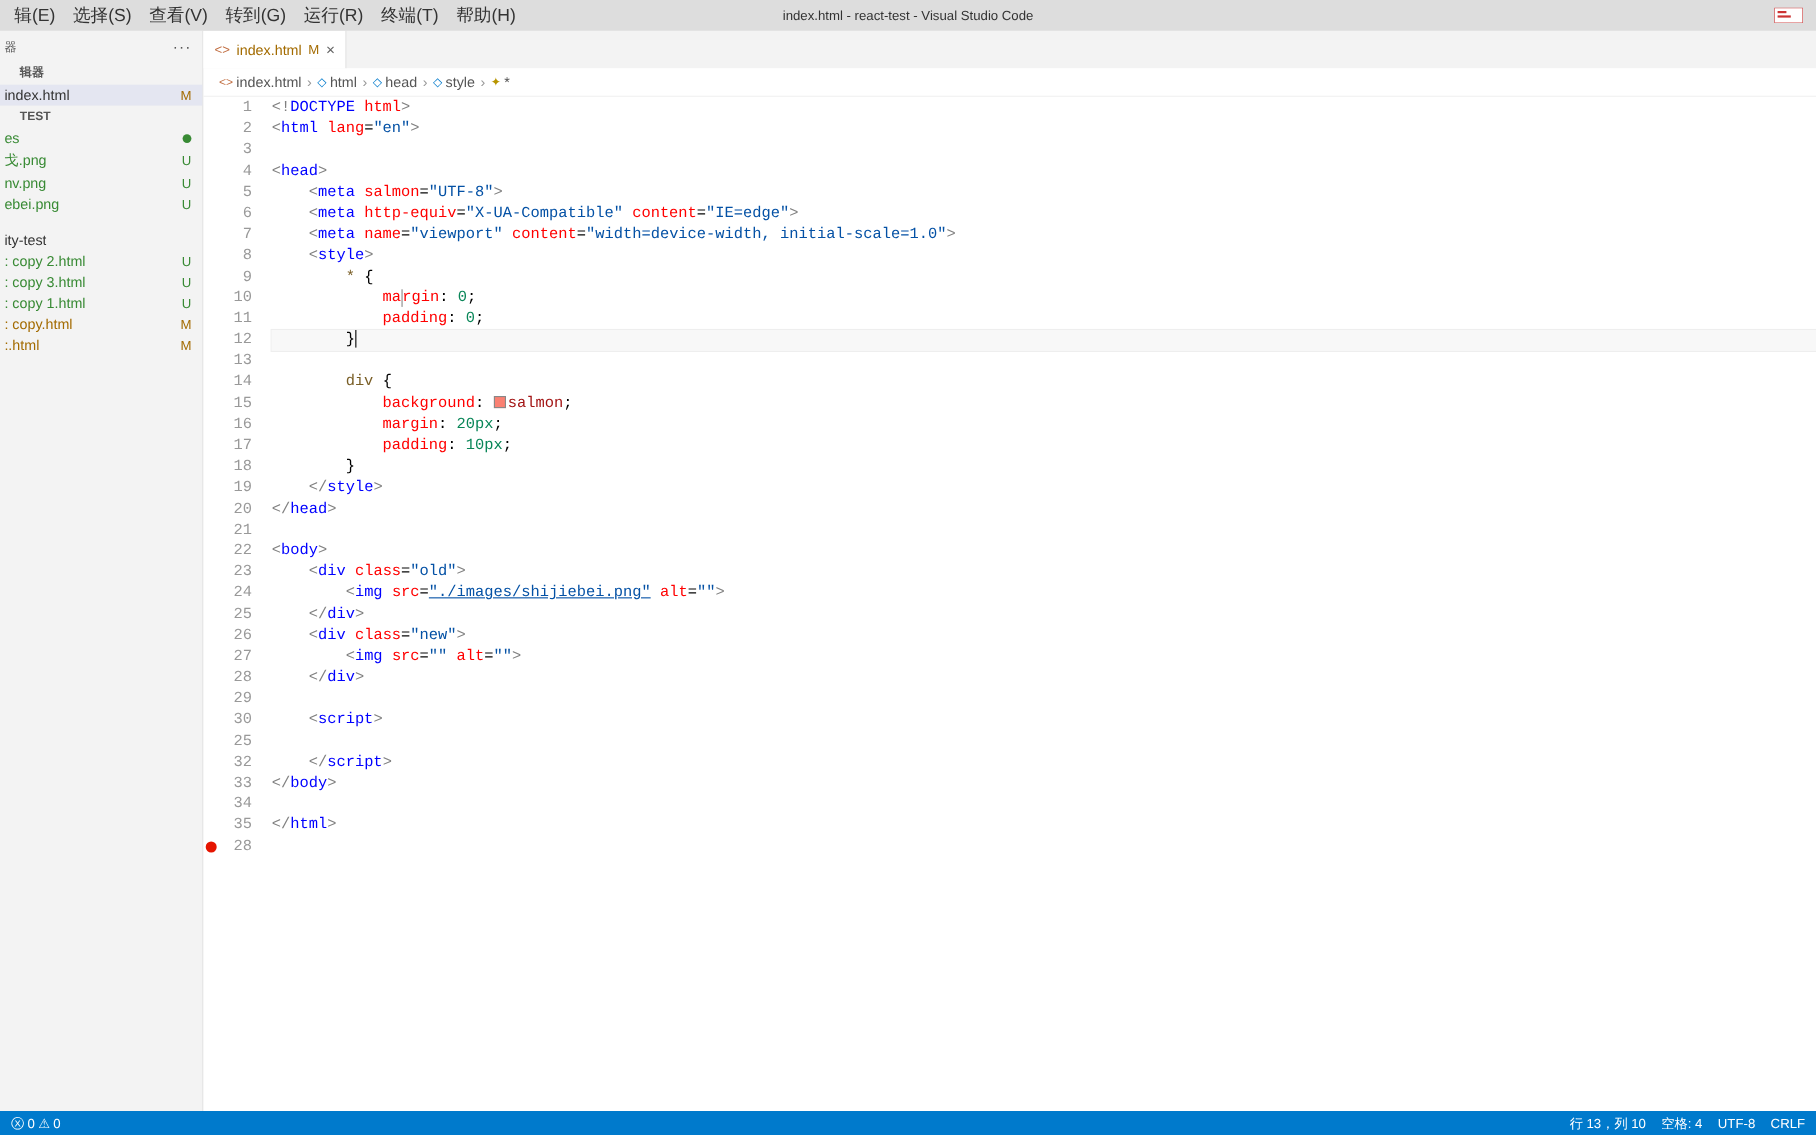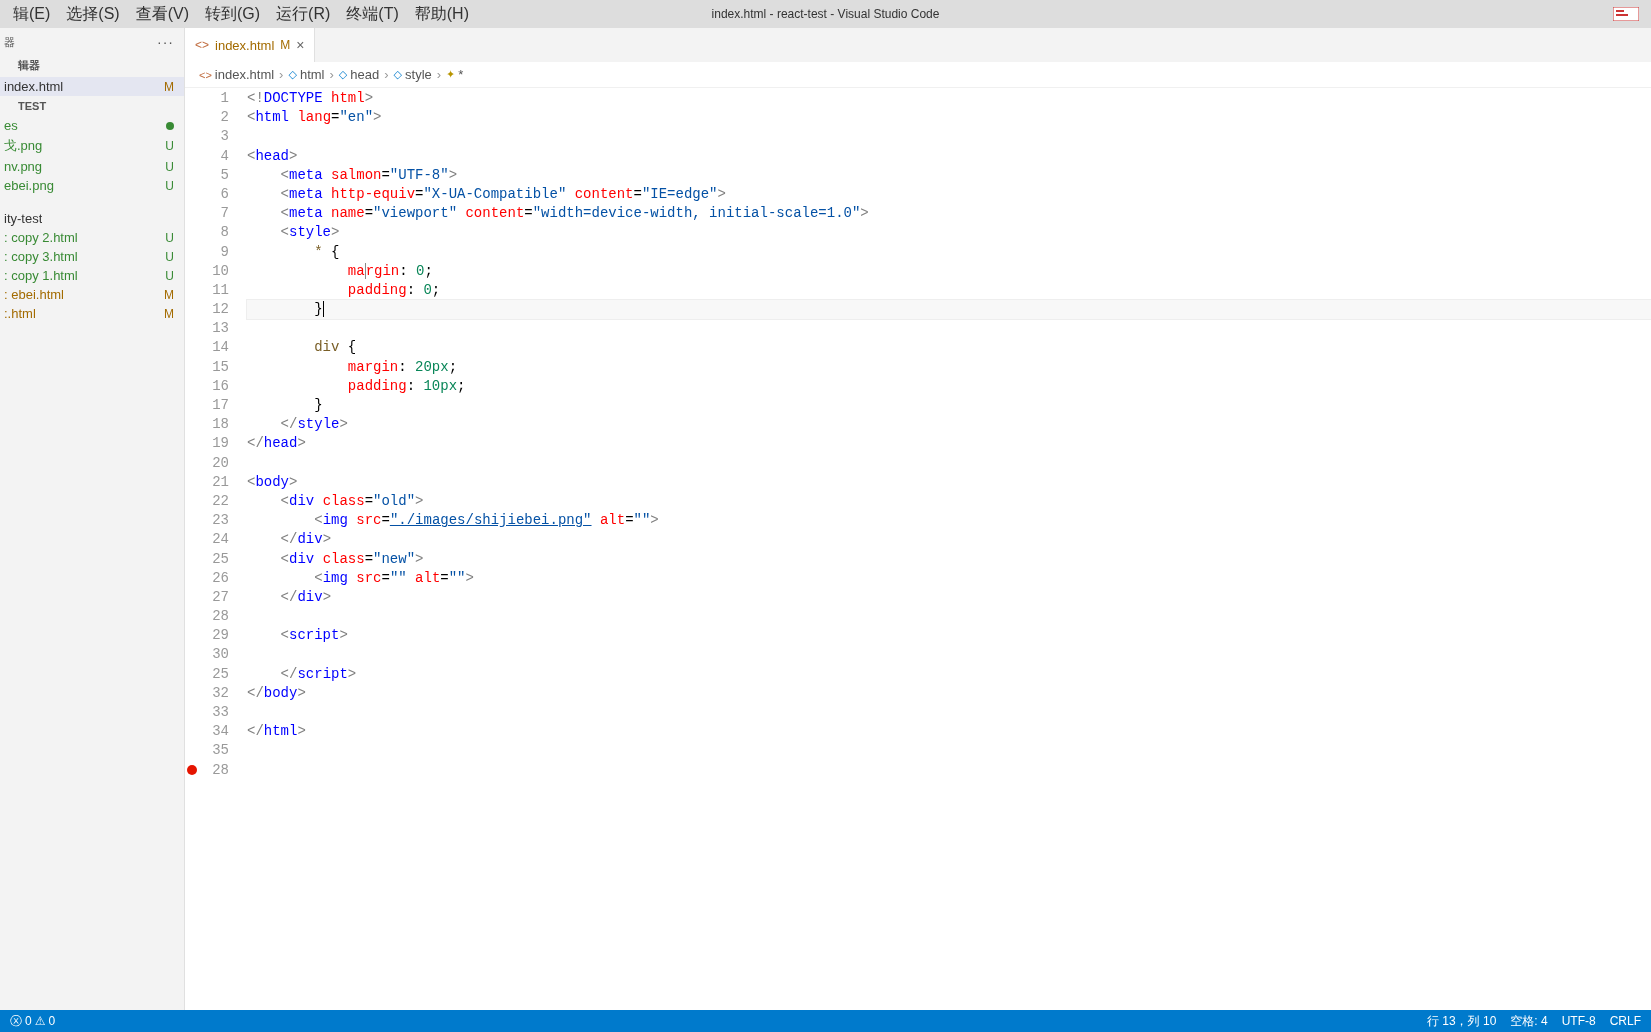--- a/index.html
+++ b/index.html
@@ -208,21 +208,21 @@
     </div>
     <div class="file-item">
       <span class="file-name g">: copy 3.html</span>
       <span class="file-badge u">U</span>
     </div>
     <div class="file-item">
       <span class="file-name g">: copy 1.html</span>
       <span class="file-badge u">U</span>
     </div>
     <div class="file-item">
-      <span class="file-name m">: ebei.html</span>
+      <span class="file-name m">: copy.html</span>
       <span class="file-badge m">M</span>
     </div>
     <div class="file-item">
       <span class="file-name m">:.html</span>
       <span class="file-badge m">M</span>
     </div>
   </div>
 
   <div class="editor-area">
     <div class="tabs">
@@ -346,20 +346,21 @@
           <div class="code-line">    <span class="p-gray">&lt;</span><span class="p-blue">meta</span> <span class="p-red">salmon</span>=<span class="p-str">"UTF-8"</span><span class="p-gray">&gt;</span></div>
           <div class="code-line">    <span class="p-gray">&lt;</span><span class="p-blue">meta</span> <span class="p-red">http-equiv</span>=<span class="p-str">"X-UA-Compatible"</span> <span class="p-red">content</span>=<span class="p-str">"IE=edge"</span><span class="p-gray">&gt;</span></div>
           <div class="code-line">    <span class="p-gray">&lt;</span><span class="p-blue">meta</span> <span class="p-red">name</span>=<span class="p-str">"viewport"</span> <span class="p-red">content</span>=<span class="p-str">"width=device-width, initial-scale=1.0"</span><span class="p-gray">&gt;</span></div>
           <div class="code-line">    <span class="p-gray">&lt;</span><span class="p-blue">style</span><span class="p-gray">&gt;</span></div>
           <div class="code-line">        <span class="p-orange">*</span> <span class="p-black">{</span></div>
           <div class="code-line">            <span class="p-red">ma<span style="border-left:1px solid #888">r</span>gin</span>: <span class="p-num">0</span>;</div>
           <div class="code-line">            <span class="p-red">padding</span>: <span class="p-num">0</span>;</div>
           <div class="code-line current-line">        <span class="p-black">}</span><span class="cursor-line"></span></div>
           <div class="code-line"></div>
           <div class="code-line">        <span class="p-orange">div</span> <span class="p-black">{</span></div>
+          <div class="code-line">            <span class="p-red">background</span>: <span class="color-swatch"></span><span class="p-str2">salmon</span>;</div>
           <div class="code-line">            <span class="p-red">margin</span>: <span class="p-num">20px</span>;</div>
           <div class="code-line">            <span class="p-red">padding</span>: <span class="p-num">10px</span>;</div>
           <div class="code-line">        <span class="p-black">}</span></div>
           <div class="code-line">    <span class="p-gray">&lt;/</span><span class="p-blue">style</span><span class="p-gray">&gt;</span></div>
           <div class="code-line"><span class="p-gray">&lt;/</span><span class="p-blue">head</span><span class="p-gray">&gt;</span></div>
           <div class="code-line"></div>
           <div class="code-line"><span class="p-gray">&lt;</span><span class="p-blue">body</span><span class="p-gray">&gt;</span></div>
           <div class="code-line">    <span class="p-gray">&lt;</span><span class="p-blue">div</span> <span class="p-red">class</span>=<span class="p-str">"old"</span><span class="p-gray">&gt;</span></div>
           <div class="code-line">        <span class="p-gray">&lt;</span><span class="p-blue">img</span> <span class="p-red">src</span>=<span class="p-str" style="text-decoration:underline">"./images/shijiebei.png"</span> <span class="p-red">alt</span>=<span class="p-str">""</span><span class="p-gray">&gt;</span></div>
           <div class="code-line">    <span class="p-gray">&lt;/</span><span class="p-blue">div</span><span class="p-gray">&gt;</span></div>

